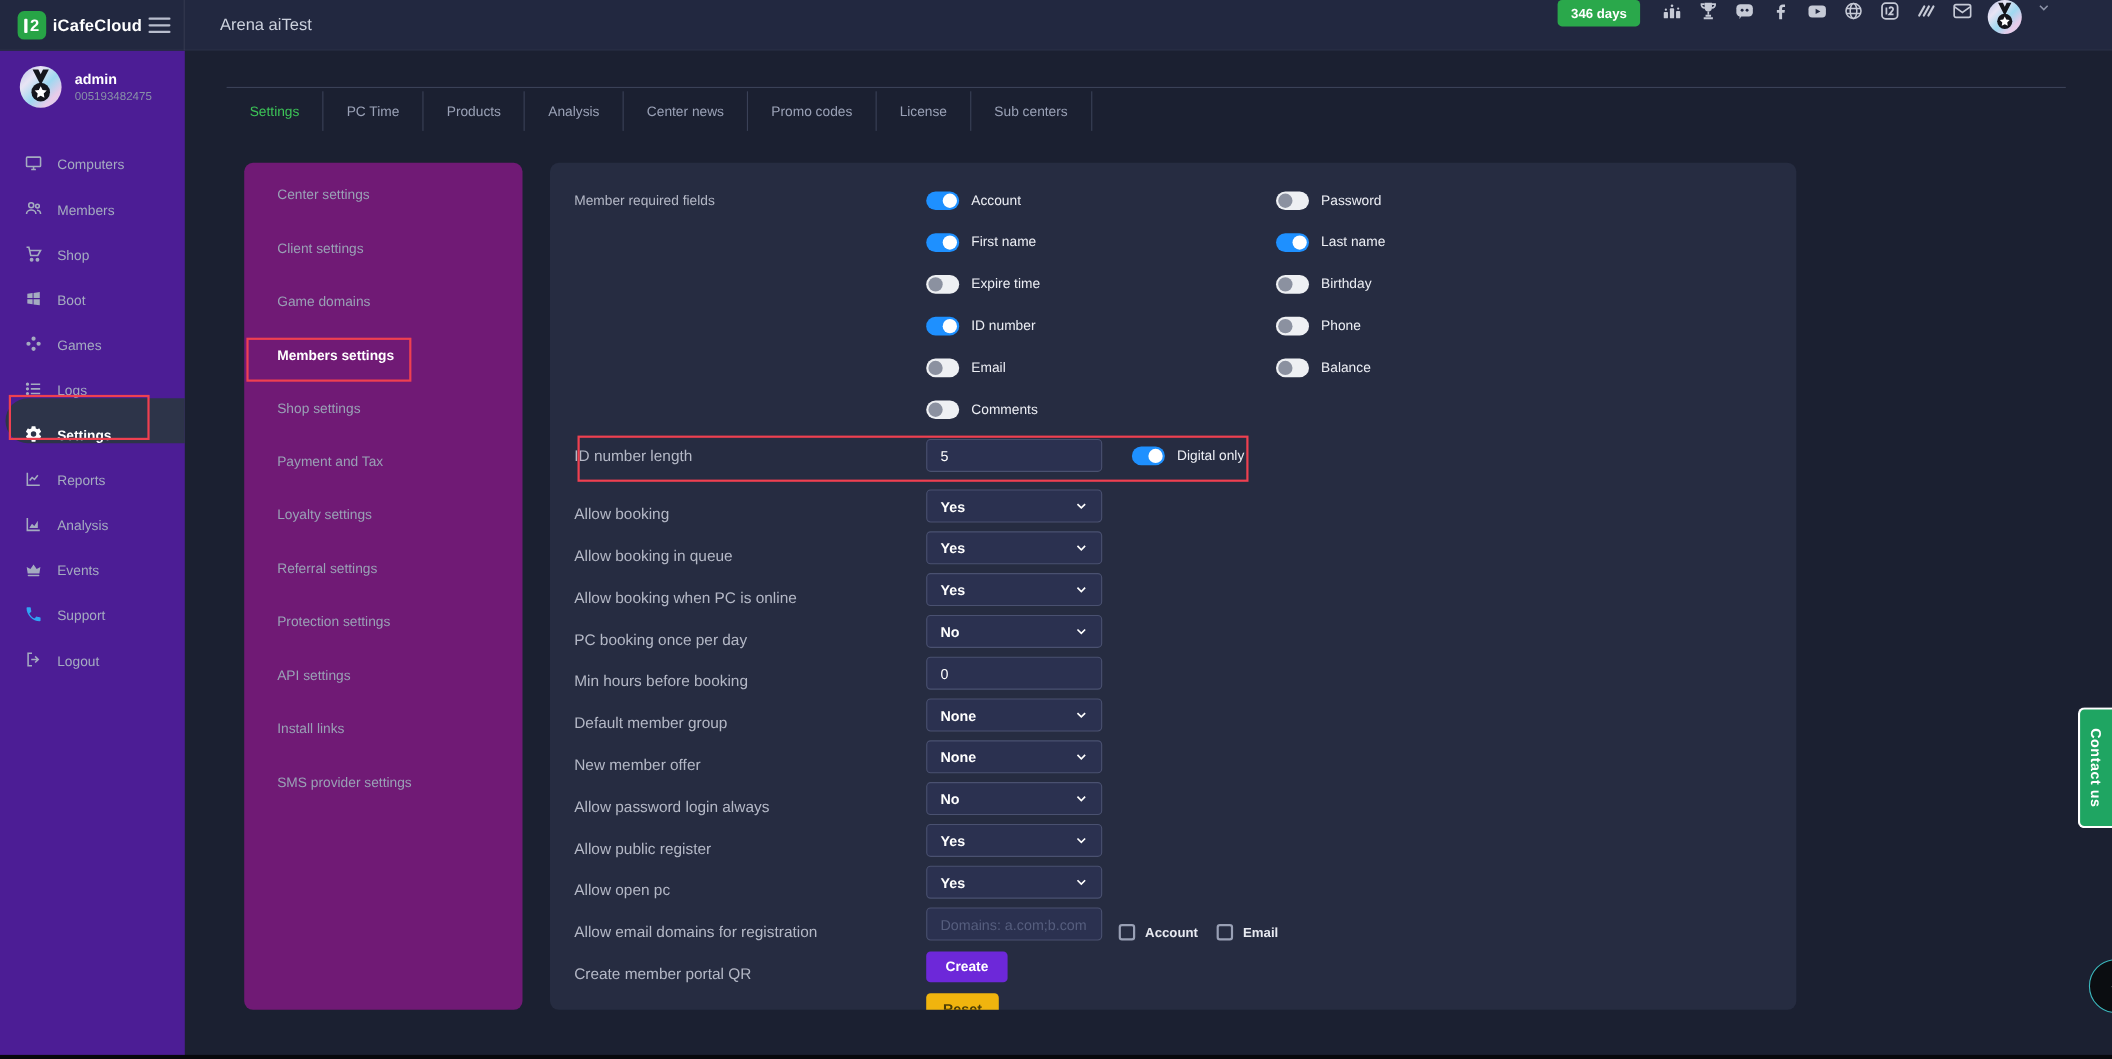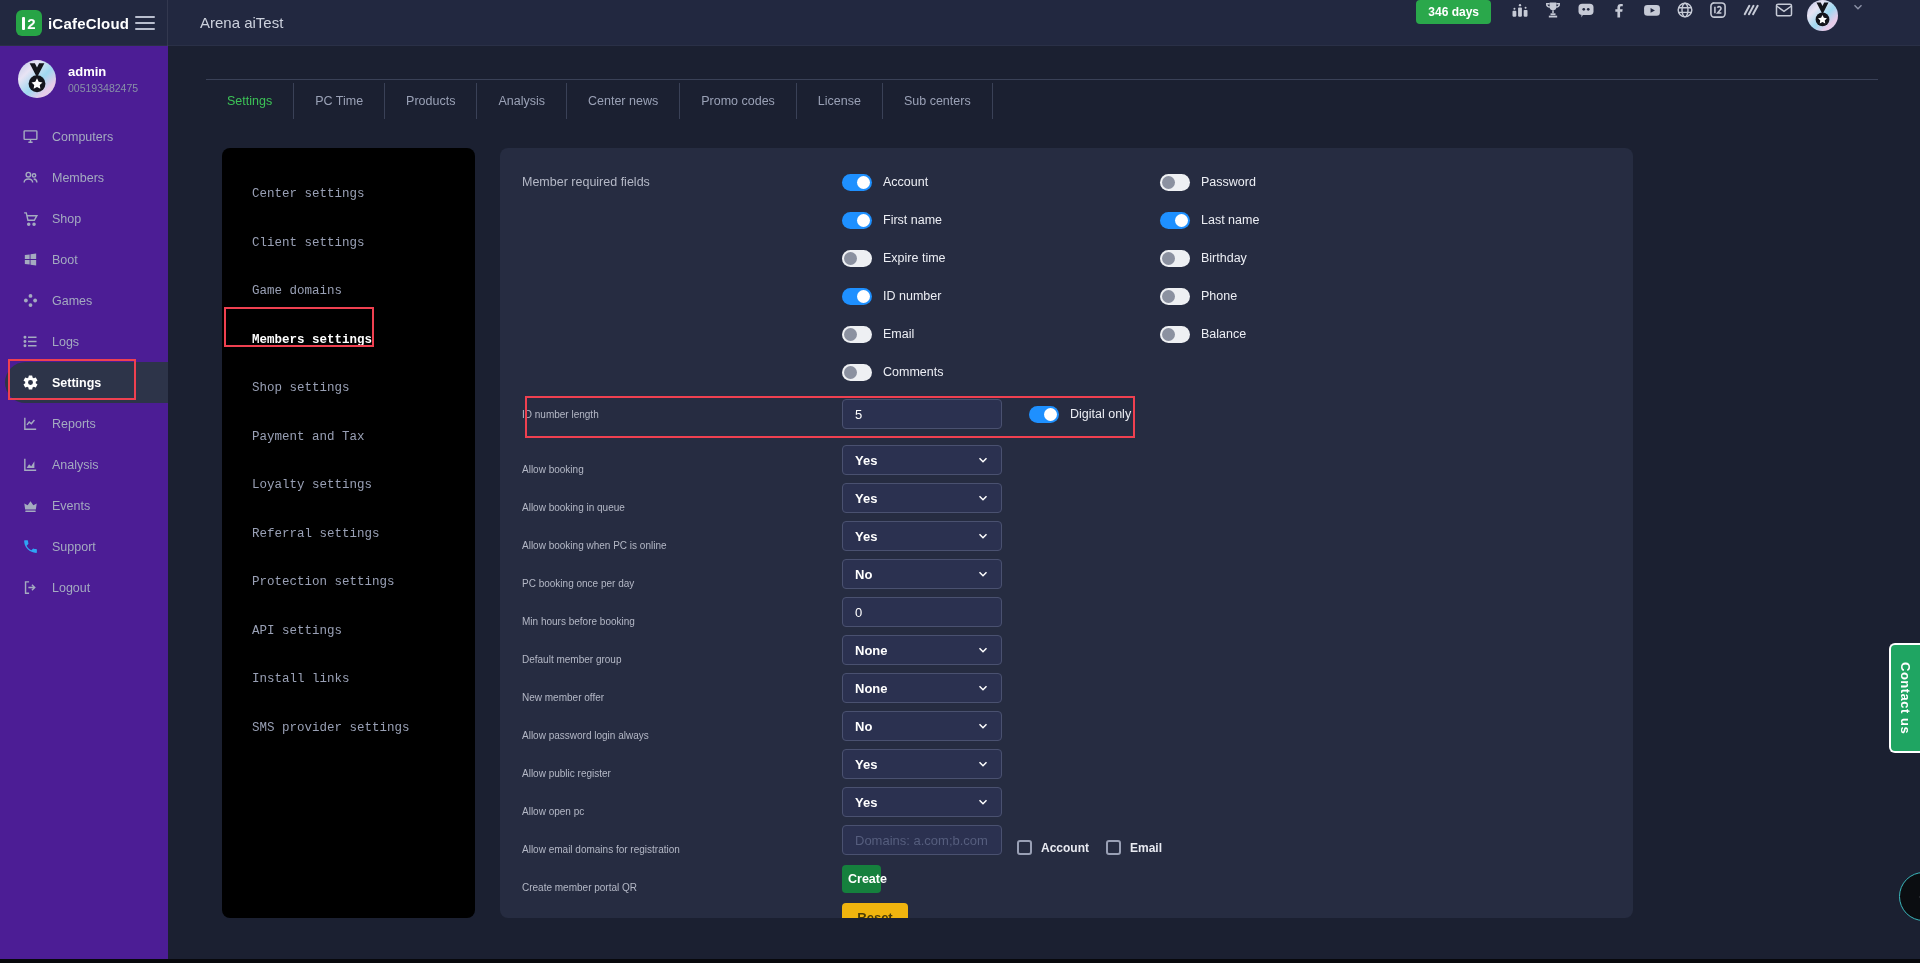--- a/index.html
+++ b/index.html
@@ -34,67 +34,67 @@
 
   
   .sidebar { position:absolute; left:0; top:46px; width:168px; height:917px; background:#4c1d95; z-index:4; }
   .side-user { display:flex; align-items:center; padding:14px 10px 14px 18px; gap:12px; }
   .side-avatar { width:38px; height:38px; border-radius:50%; overflow:hidden; position:relative; flex:none;
     background:linear-gradient(135deg,#b9c3e8 0%,#e8e4f4 28%,#9fd8f0 55%,#e9cbe9 78%,#cfd6ee 100%); }
   .side-avatar svg { position:absolute; inset:0; width:100%; height:100%; }
   .side-user .uname { font-weight:bold; font-size:13px; color:#fff; }
   .side-user .uid { font-size:10.5px; color:#8892a8; margin-top:3px; }
   .side-menu { margin-top:4px; }
-  .side-item { height:41px; display:flex; align-items:center; padding-left:22px; gap:13px; color:#a4abc0; font-size:12.5px; cursor:pointer; position:relative; }
+  .side-item { height:41px; display:flex; align-items:flex-end; padding-left:22px; gap:13px; color:#a4abc0; font-size:12.5px; cursor:pointer; position:relative; }
   .side-item .icn { width:17px; height:17px; flex:none; display:flex; align-items:center; justify-content:center; }
   .side-item .icn svg { width:17px; height:17px; display:block; }
   .side-item.active { background:#2d3449; border-radius:21px 0 0 21px; margin-left:5px; padding-left:17px; color:#fff; font-weight:bold; }
   .side-item .icn.blue { color:#2fa4f4; }
 
   
   .tabs-line { position:absolute; left:206px; top:79px; width:1672px; height:1px; background:#3a4157; }
   .tabs { position:absolute; left:206px; top:83px; display:flex; height:36px; }
   .tab { padding:0 21px; line-height:36px; font-size:12.5px; color:#9aa1b6; border-right:1px solid #3a4157; cursor:pointer; white-space:nowrap; }
   .tab.active { color:#3cc257; }
 
   
-  .submenu { position:absolute; left:222px; top:148px; width:253px; height:770px; background:#000000; border-radius:8px; padding-top:22px; z-index:2;font-family:Liberation Mono, monospace; }
+  .submenu { position:absolute; left:222px; top:148px; width:253px; height:770px; background:#701a75; border-radius:8px; padding-top:5px; z-index:2; }
   .sub-item { height:48.5px; display:flex; align-items:center; padding-left:30px; font-size:12.5px; color:#99a0b5; cursor:pointer; }
   .sub-item.active { color:#fff; font-weight:bold; }
 
   
   .card { position:absolute; left:500px; top:148px; width:1133px; height:770px; background:#262c41; border-radius:8px; padding:15px 0 0 22px; overflow:hidden; z-index:2; }
   .rf-section { display:flex; }
   .rf-label { width:320px; font-size:12.5px; color:#b4b8c6; line-height:38px; }
   .rf-col1 { width:318px; }
   .rf-col2 { width:300px;text-align:center; }
   .toggle-row { height:38px; display:flex; align-items:center; }
   .tg { width:30px; height:17px; border-radius:9px; position:relative; flex:none; cursor:pointer; }
   .tg.on  { background:#1e90ff; }
   .tg.off { background:#eef0f3; }
   .tg .knob { position:absolute; top:2px; width:13px; height:13px; border-radius:50%; }
   .tg.on  .knob { right:2px; background:#fff; }
   .tg.off .knob { left:2px; background:#8b91a0; }
   .tg-label { margin-left:11px; font-size:12.5px; color:#eceef4; }
 
   .id-row { height:46px; display:flex; align-items:center; position:relative; }
-  .fr-label { width:320px; font-size:10px; color:#b4b8c6; padding-right:20px; }
+  .fr-label { width:320px; font-size:14px; color:#b4b8c6; padding-right:20px; }
   .ctl { width:160px; height:30px; background:#2b3150; border:1px solid #4a5170; border-radius:4px; display:flex; align-items:center; padding:0 12px; font-size:13px; color:#fff; flex:none; }
   .ctl.select { font-weight:bold; cursor:pointer; }
   .ctl.select .chev { margin-left:auto; width:12px; height:12px; color:#fff; }
   .ctl.select .chev svg { width:12px; height:12px; display:block; }
   input.ctl { font-family:"Liberation Sans", sans-serif; outline:none; }
   input.ctl::placeholder { color:#565e7e; }
 
   .form-row { height:38px; display:flex; align-items:flex-end; }
   .cb-group { display:flex; align-items:center; margin-left:15px; gap:9px; }
   .cbx { width:15px; height:15px; border:2px solid #99a0b5; border-radius:3px; background:transparent; flex:none; cursor:pointer; }
   .cb-label { font-size:12px; font-weight:bold; color:#e8eaf1; margin-right:8px; }
   .btn { border:none; border-radius:4px; font-weight:bold; font-size:12.5px; cursor:pointer; font-family:"Liberation Sans", sans-serif; }
-  .btn-create { width:39px; height:28px; background:#15803d; color:#fff; }
+  .btn-create { width:74px; height:28px; background:#6d28d9; color:#fff; }
   .btn-reset  { width:66px; height:28px; background:#f0b40e; color:#4a3c06; font-size:13px; }
 
   
   .ann { position:absolute; border:2px solid #ef4050; z-index:10; pointer-events:none; }
   .ann-settings { left:8px; top:359px; width:128px; height:41px; }
   .ann-members  { left:224px; top:307px; width:150px; height:40px; }
   .ann-idrow    { left:525px; top:396px; width:610px; height:42px; }
 
   
   .contact { position:absolute; right:0; top:643px; width:31px; height:110px; background:#1fa562; border:2px solid #fff; border-right:none; border-radius:6px 0 0 6px; display:flex; align-items:center; justify-content:center; z-index:11; cursor:pointer; }

